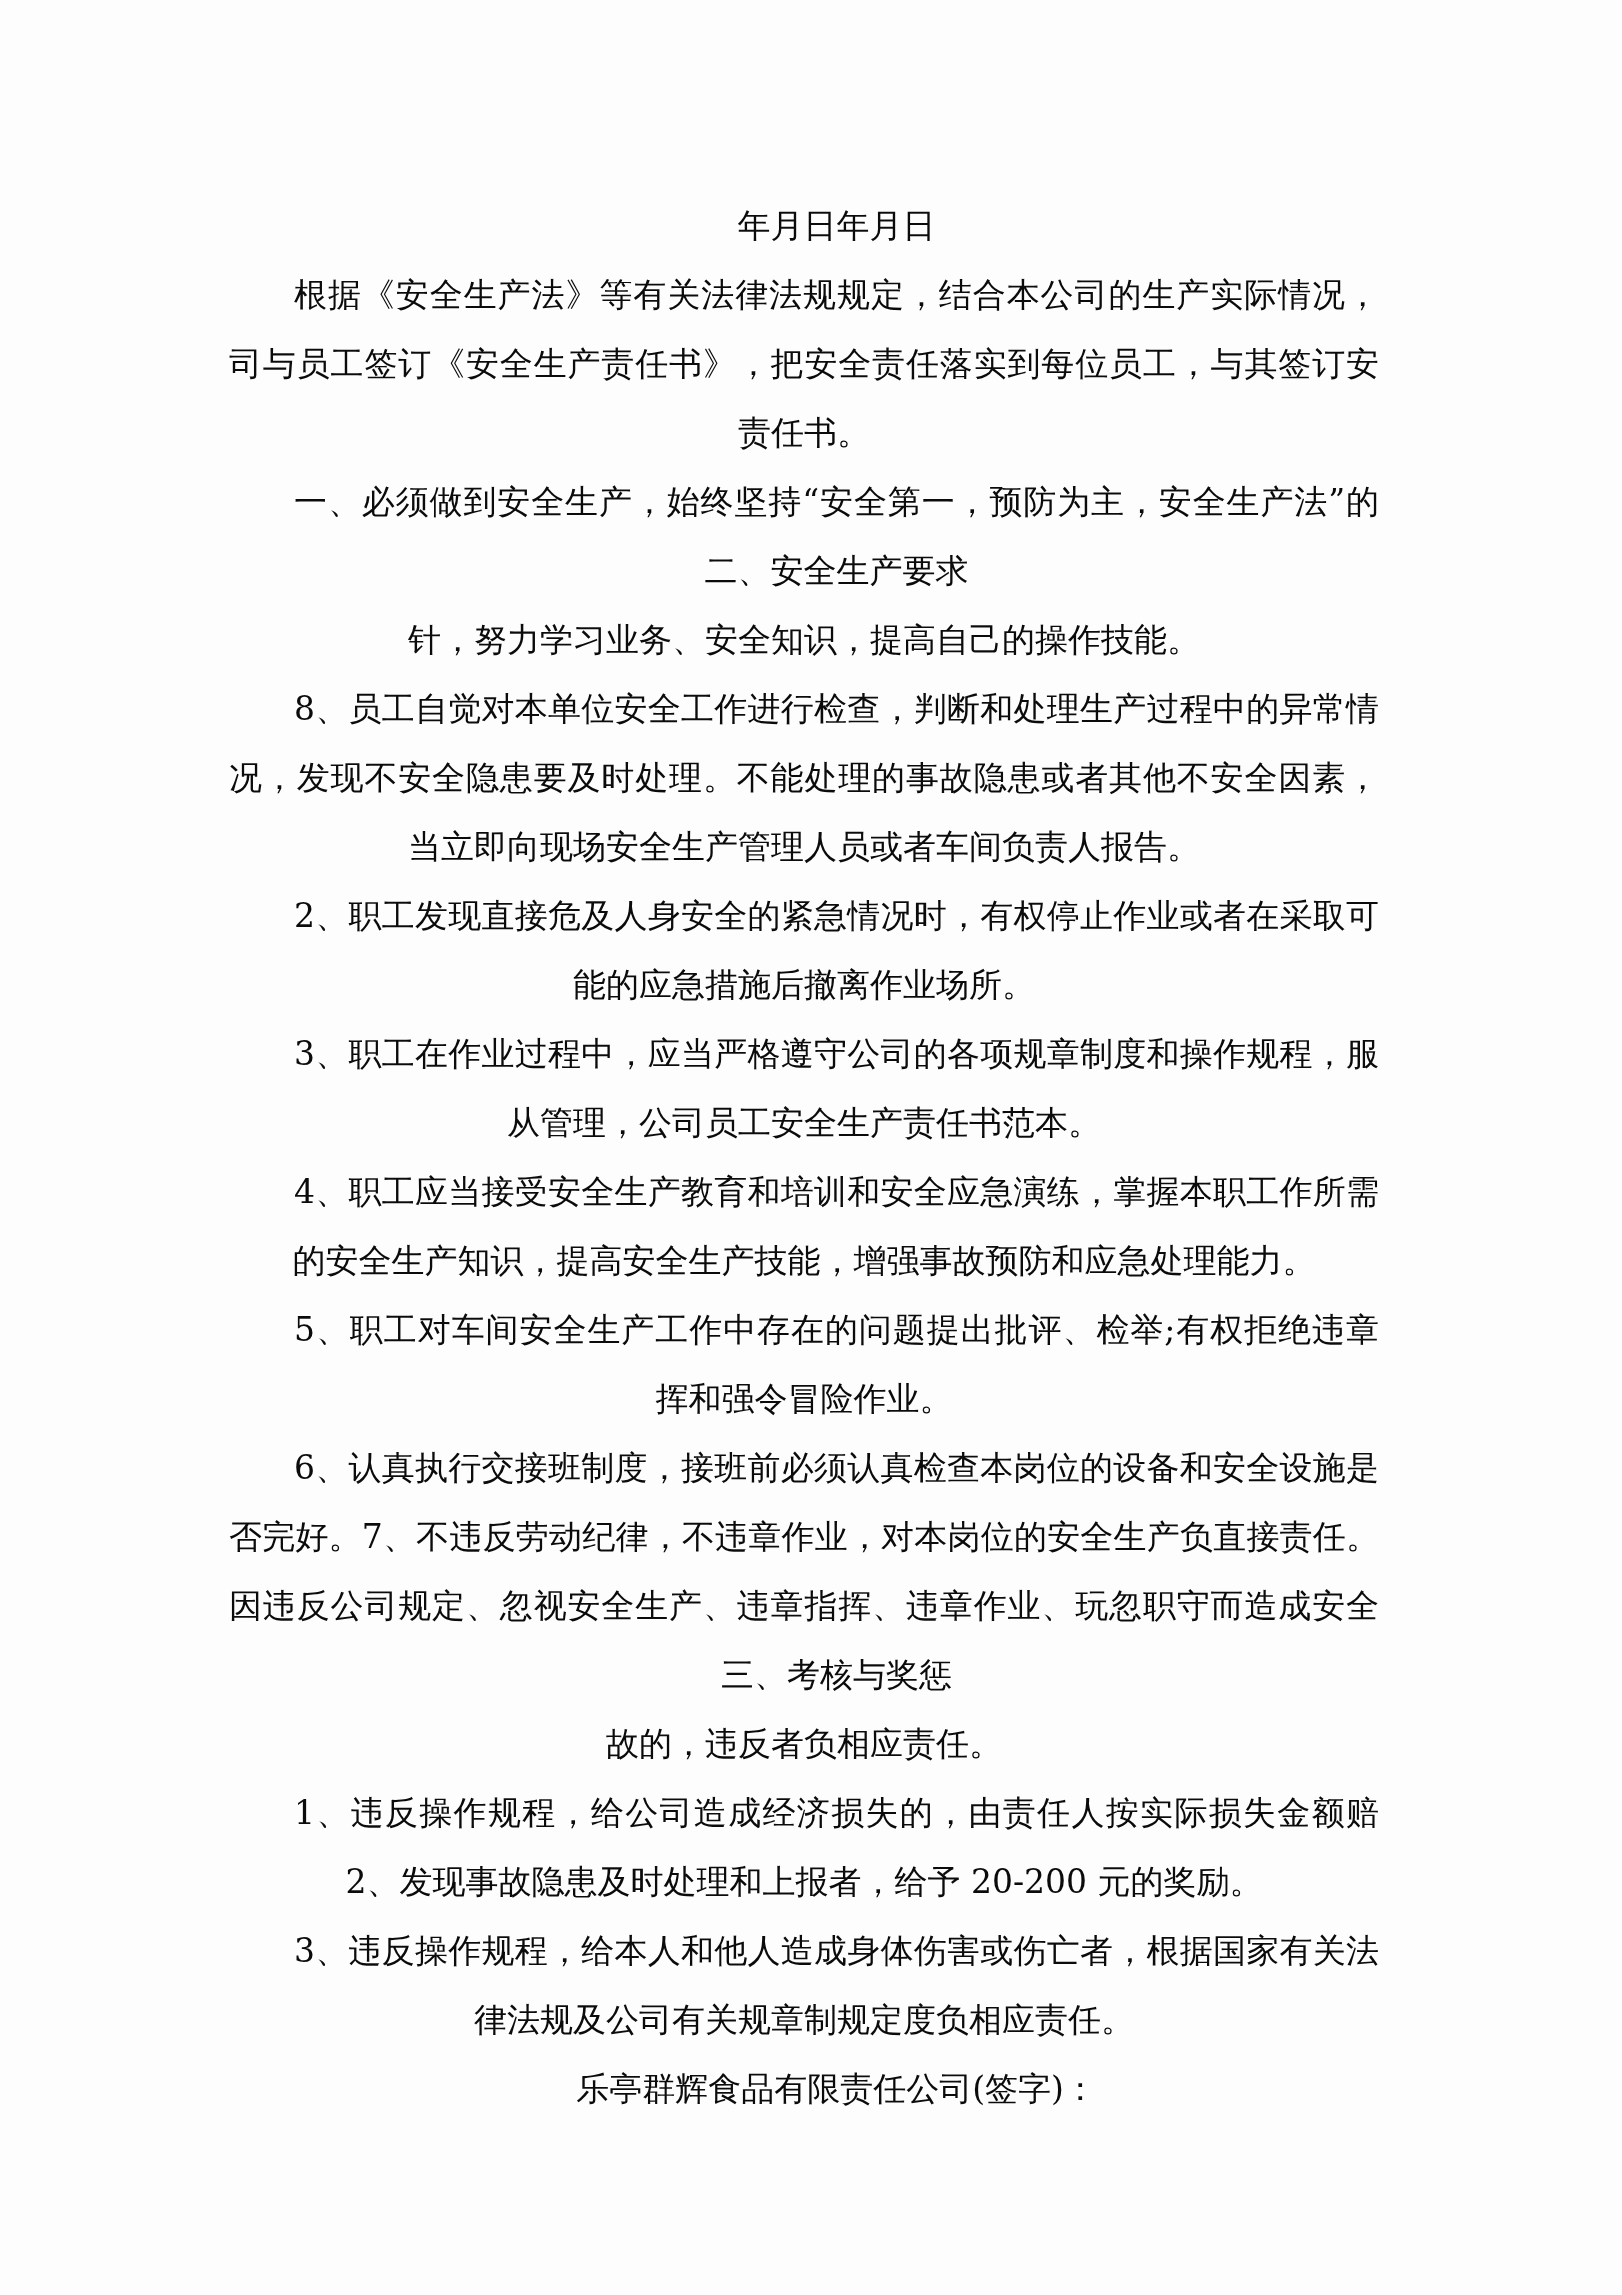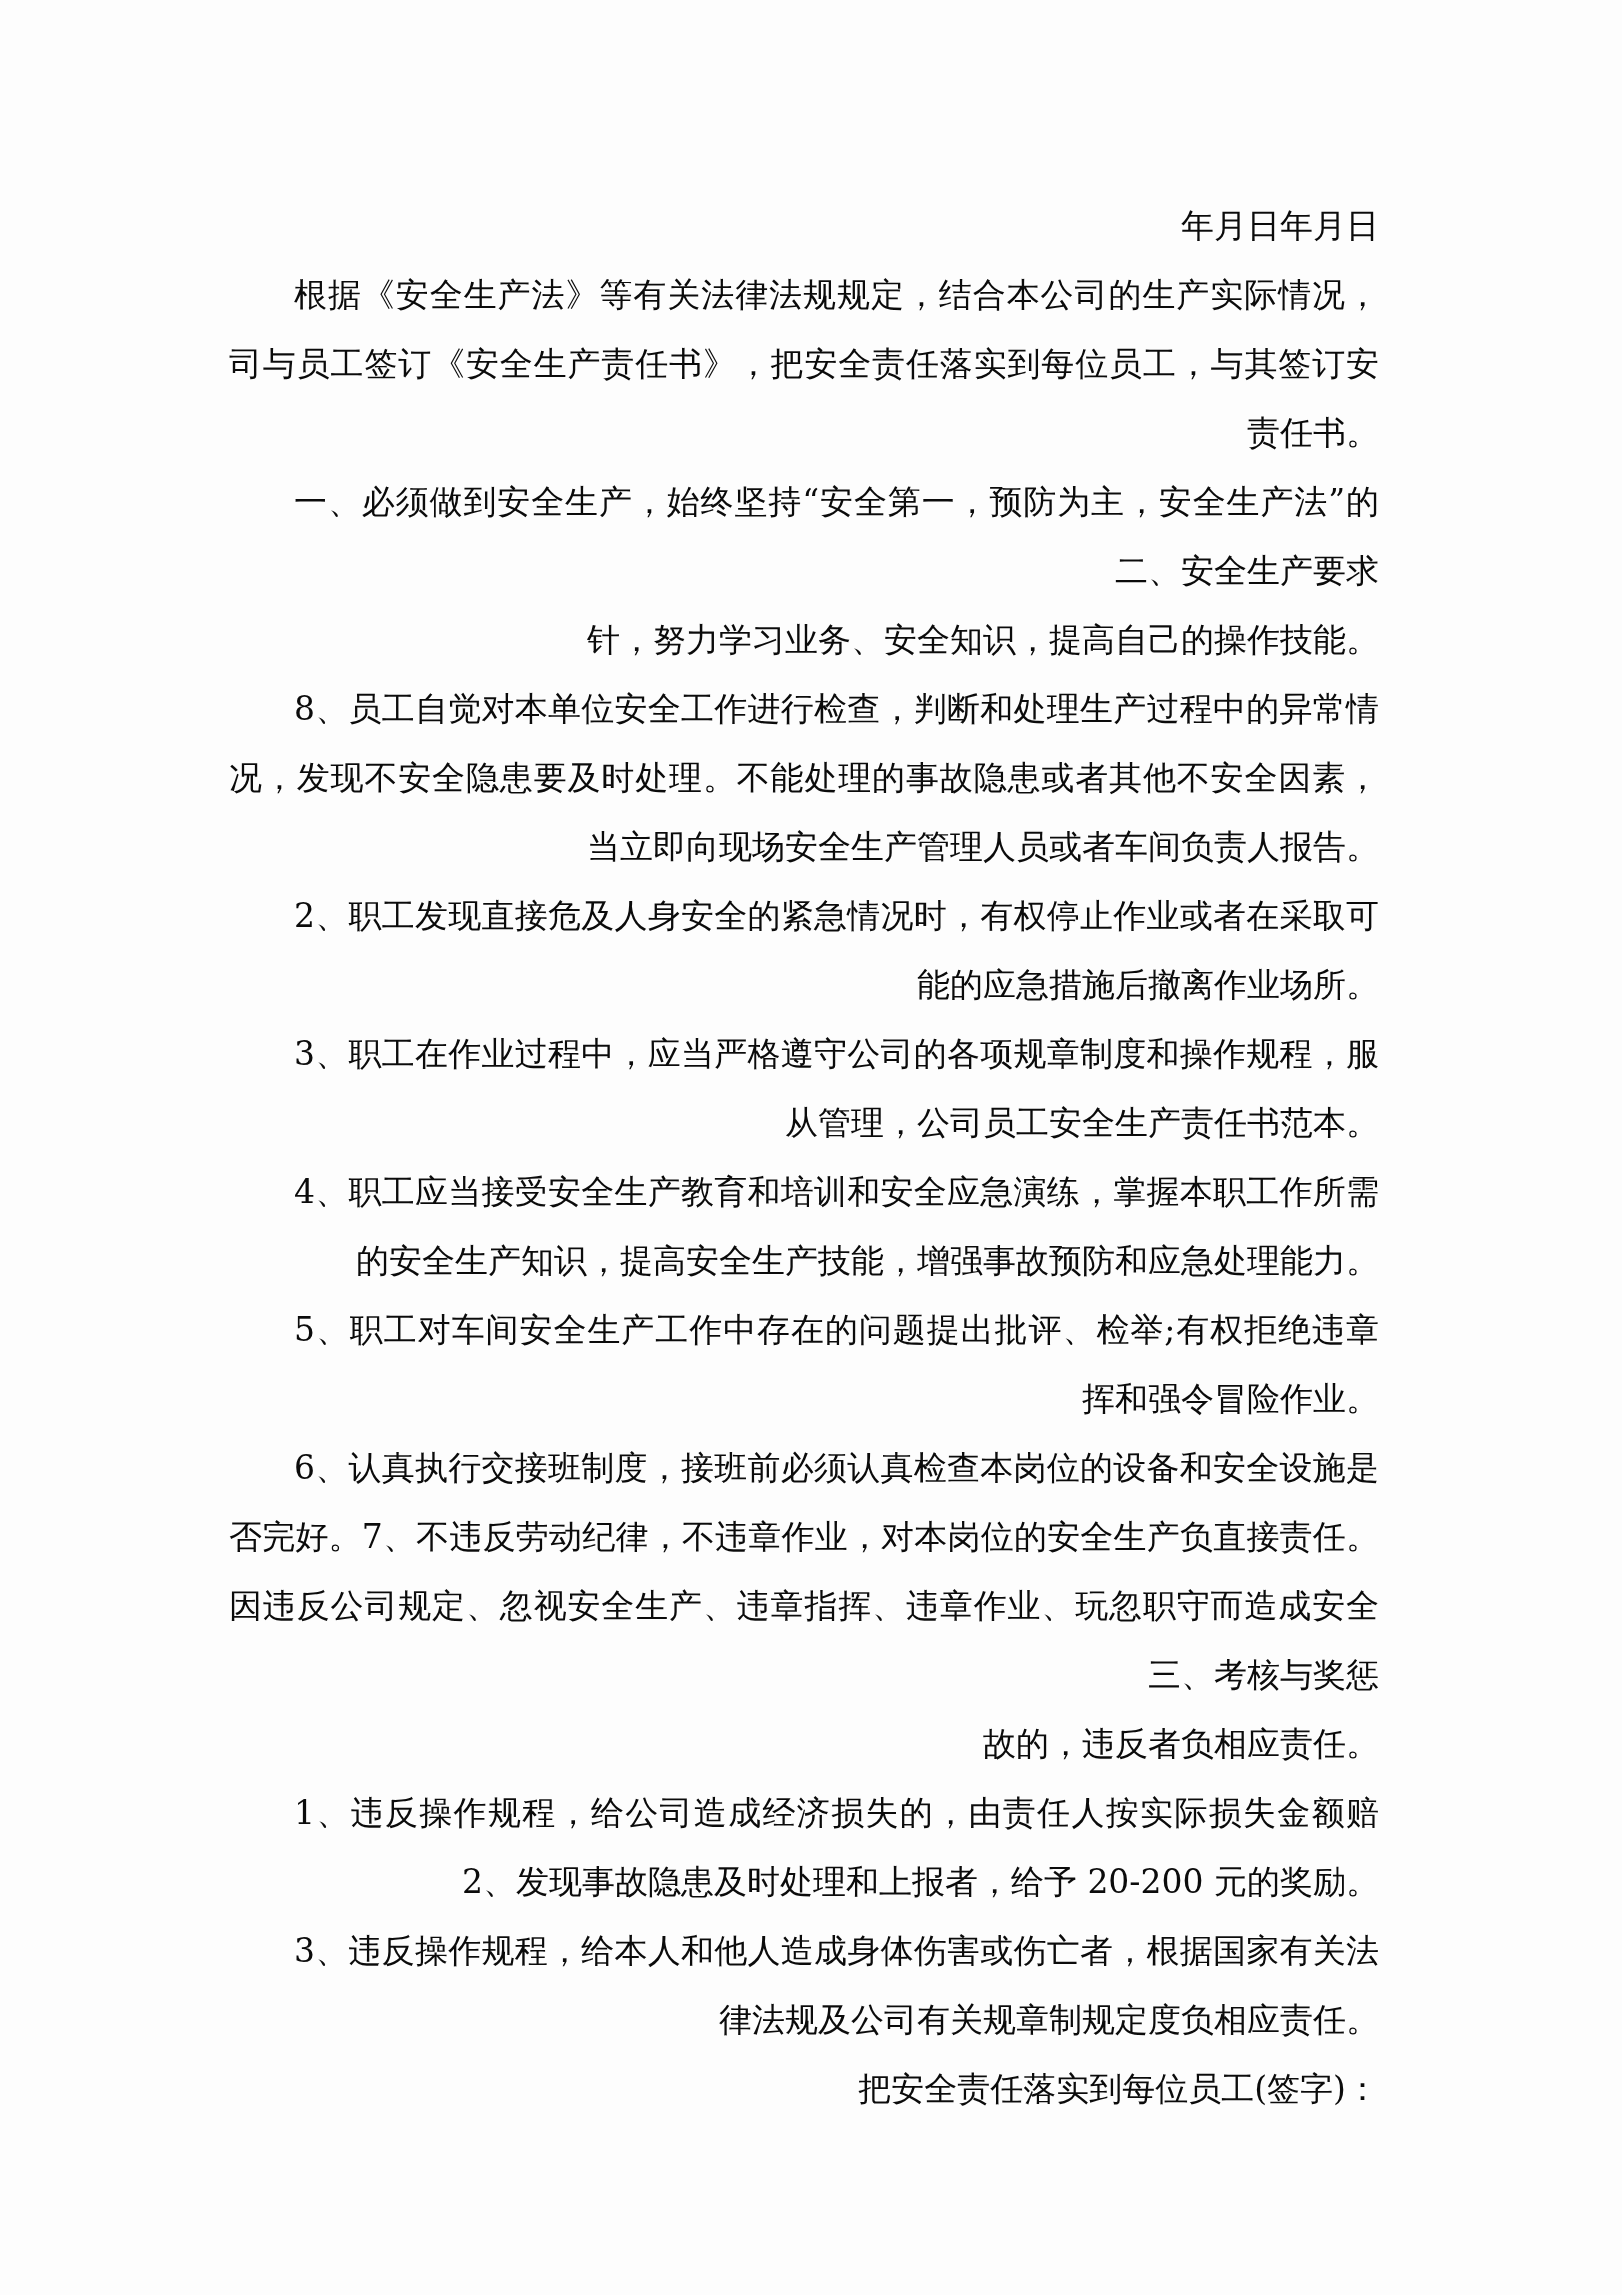--- a/index.html
+++ b/index.html
@@ -28,21 +28,21 @@
     width: 1150px;
     font-size: 33px;
     line-height: 69px;
     color: #0b0b0b;
     letter-spacing: 0;
   }
   .line {
     height: 69px;
     overflow: hidden;
     white-space: pre;
-    text-align: right;
+    text-align: center;
   }
   
   .line.full {
     white-space: normal;
     text-align: justify;
     text-align-last: justify;
   }
   
   .line.indent {
     text-indent: 65px;
@@ -73,16 +73,16 @@
       <div class="line">挥和强令冒险作业。</div>
       <div class="line indent full">6、认真执行交接班制度，接班前必须认真检查本岗位的设备和安全设施是</div>
       <div class="line full">否完好。7、不违反劳动纪律，不违章作业，对本岗位的安全生产负直接责任。</div>
       <div class="line full">因违反公司规定、忽视安全生产、违章指挥、违章作业、玩忽职守而造成安全事</div>
       <div class="line indent">三、考核与奖惩</div>
       <div class="line">故的，违反者负相应责任。</div>
       <div class="line indent full">1、违反操作规程，给公司造成经济损失的，由责任人按实际损失金额赔偿。</div>
       <div class="line">2、发现事故隐患及时处理和上报者，给予 20-200 元的奖励。</div>
       <div class="line indent full">3、违反操作规程，给本人和他人造成身体伤害或伤亡者，根据国家有关法</div>
       <div class="line">律法规及公司有关规章制规定度负相应责任。</div>
-      <div class="line indent">把安全责任落实到每位员工(签字)：</div>
+      <div class="line indent">乐亭群辉食品有限责任公司(签字)：</div>
     </div>
 </div>
 
 
 </body></html>

